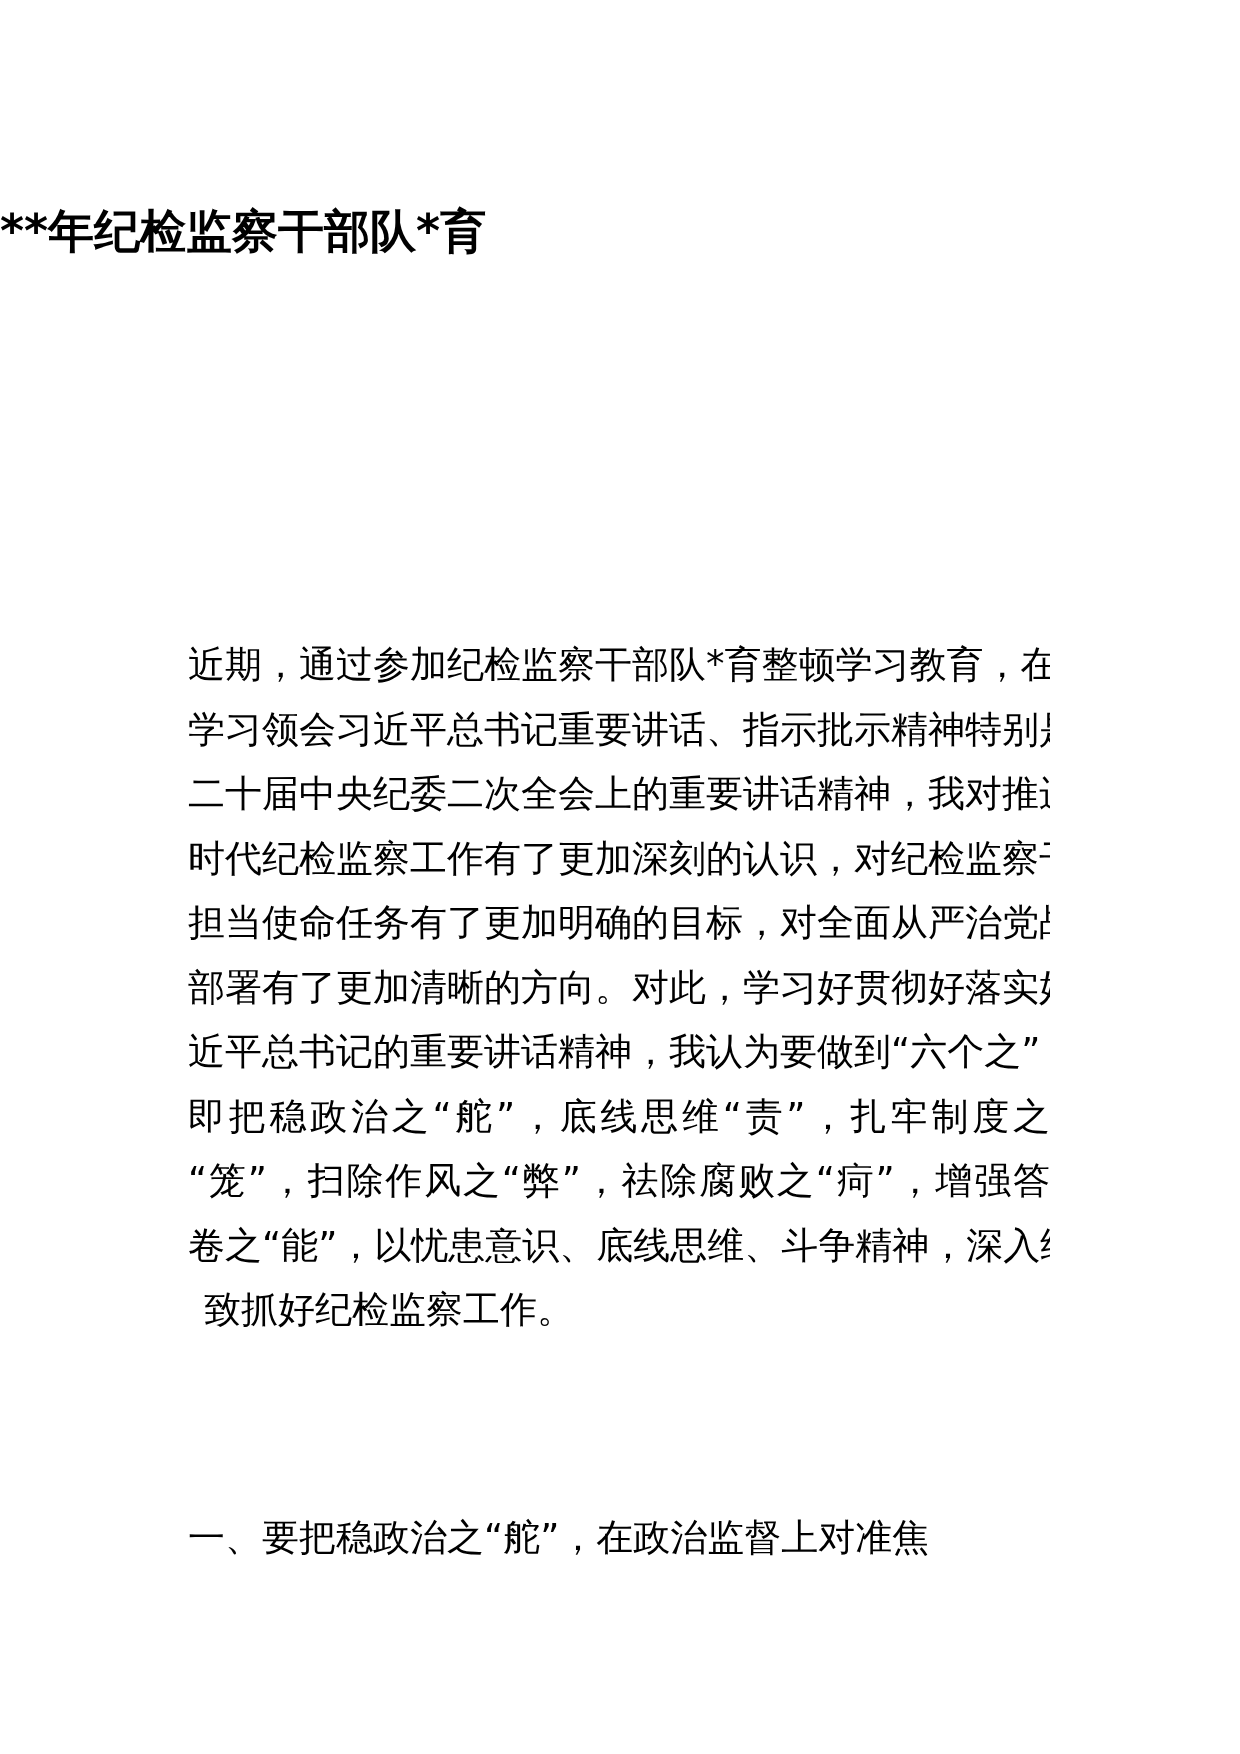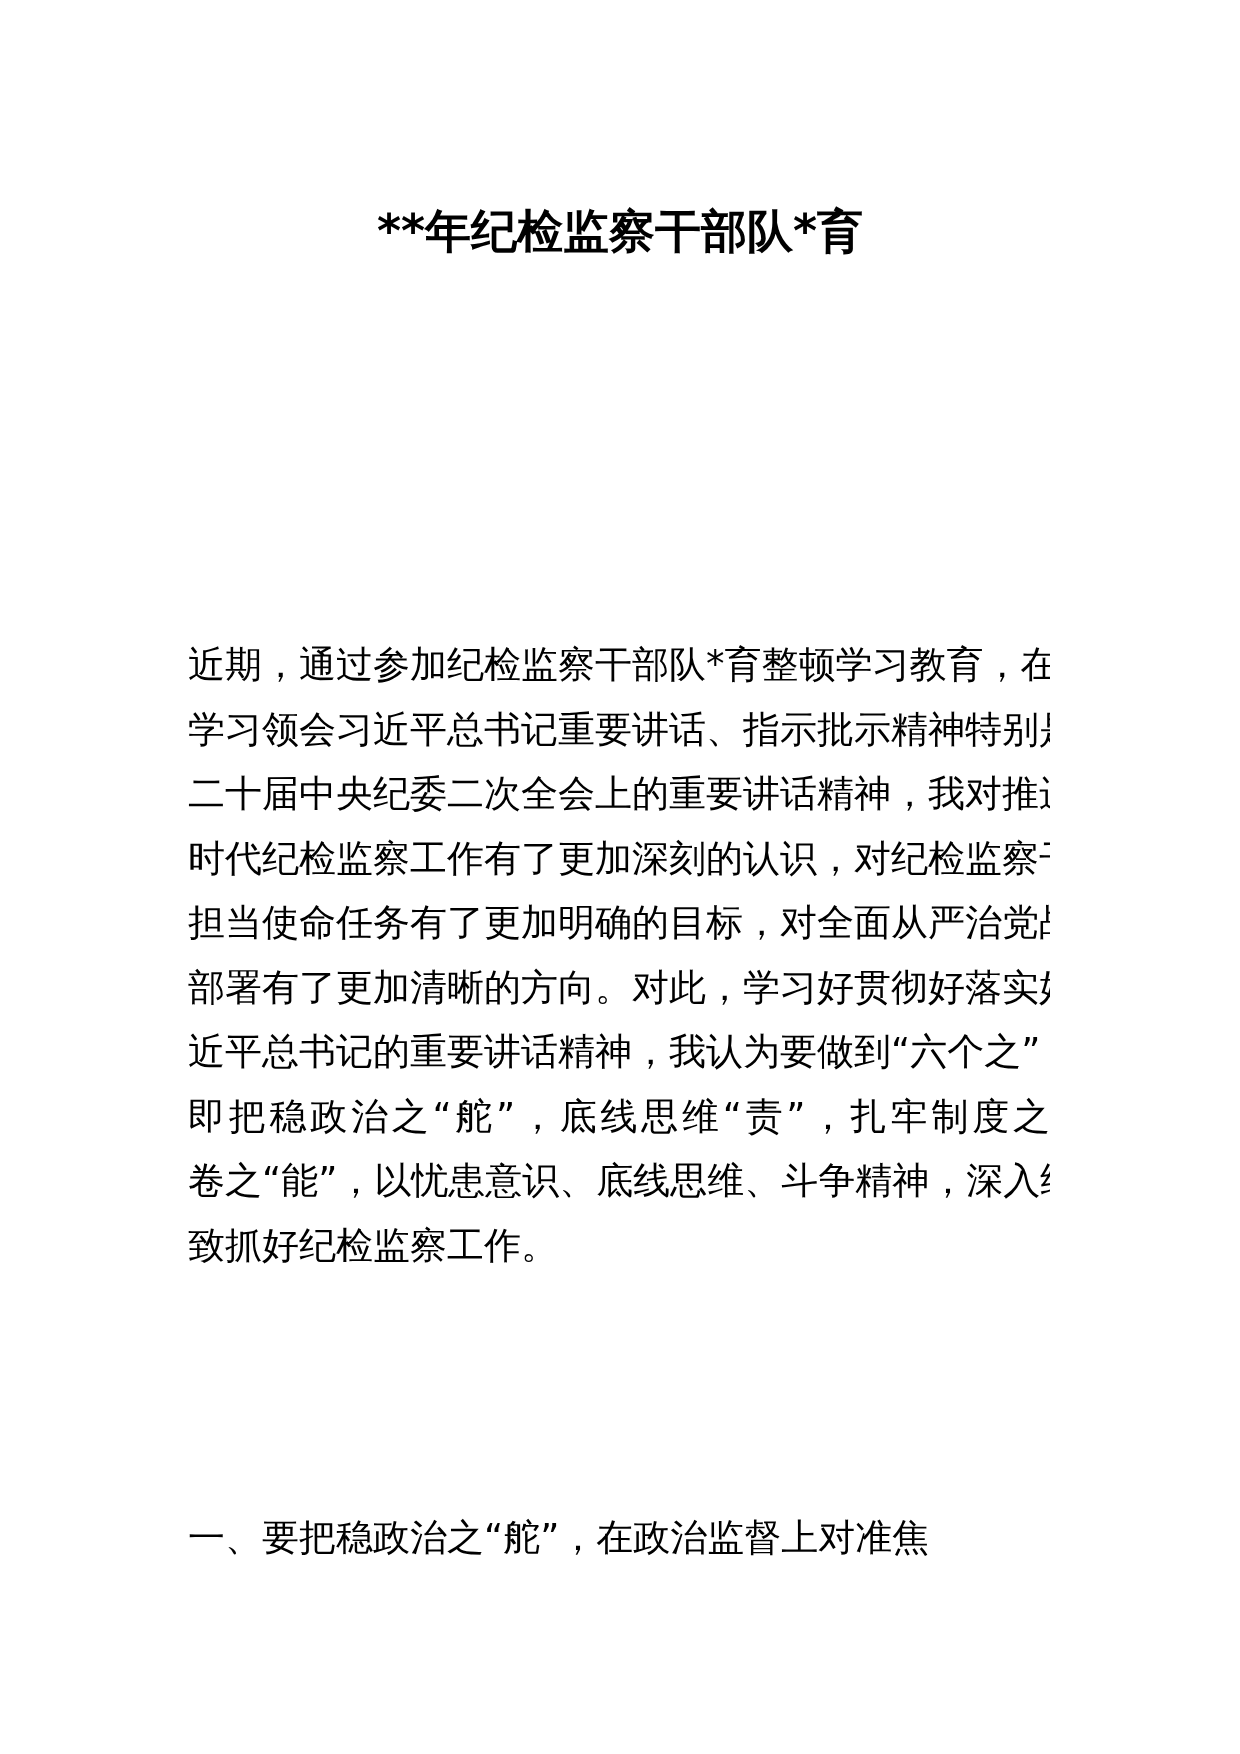--- a/index.html
+++ b/index.html
@@ -19,21 +19,20 @@
       position: absolute;
       left: 0; top: 0;
       width: 1240px;
       height: 1754px;
       background: #ffffff;
     }
     .title-line {
       position: absolute;
       left: 0;
       width: 1240px;
-      text-align: center;
       font-weight: bold;
       font-size: 46px;
       line-height: 60px;
       white-space: nowrap;
       letter-spacing: 0px;
     }
     .title-1 { top: 201px; }
     .title-2 { top: 386px; }
     .body-block {
       position: absolute;
@@ -47,20 +46,21 @@
       line-height: 64.5px;
       font-size: 37px;
       white-space: nowrap;
       text-align: justify;
       text-align-last: justify;
       overflow: hidden;
     }
     .body-line.last {
       text-align: left;
       text-align-last: left;
+      margin-left: 16px;
     }
     .section-heading {
       position: absolute;
       left: 188px;
       top: 1506px;
       font-size: 37px;
       line-height: 64.5px;
       white-space: nowrap;
     }
   </style>
@@ -73,19 +73,20 @@
 
   <div class="body-block">
     <span class="body-line">近期，通过参加纪检监察干部队*育整顿学习教育，在认真</span>
     <span class="body-line">学习领会习近平总书记重要讲话、指示批示精神特别是在</span>
     <span class="body-line">二十届中央纪委二次全会上的重要讲话精神，我对推进新</span>
     <span class="body-line">时代纪检监察工作有了更加深刻的认识，对纪检监察干部</span>
     <span class="body-line">担当使命任务有了更加明确的目标，对全面从严治党战略</span>
     <span class="body-line">部署有了更加清晰的方向。对此，学习好贯彻好落实好习</span>
     <span class="body-line">近平总书记的重要讲话精神，我认为要做到“六个之”：</span>
     <span class="body-line">即把稳政治之“舵”，底线思维“责”，扎牢制度之</span>
+    <span class="body-line">“笼”，扫除作风之“弊”，祛除腐败之“疴”，增强答</span>
     <span class="body-line">卷之“能”，以忧患意识、底线思维、斗争精神，深入细</span>
     <span class="body-line last">致抓好纪检监察工作。</span>
   </div>
 
   <div class="section-heading">一、要把稳政治之“舵”，在政治监督上对准焦</div>
 
 </div>
 
 </body></html>

